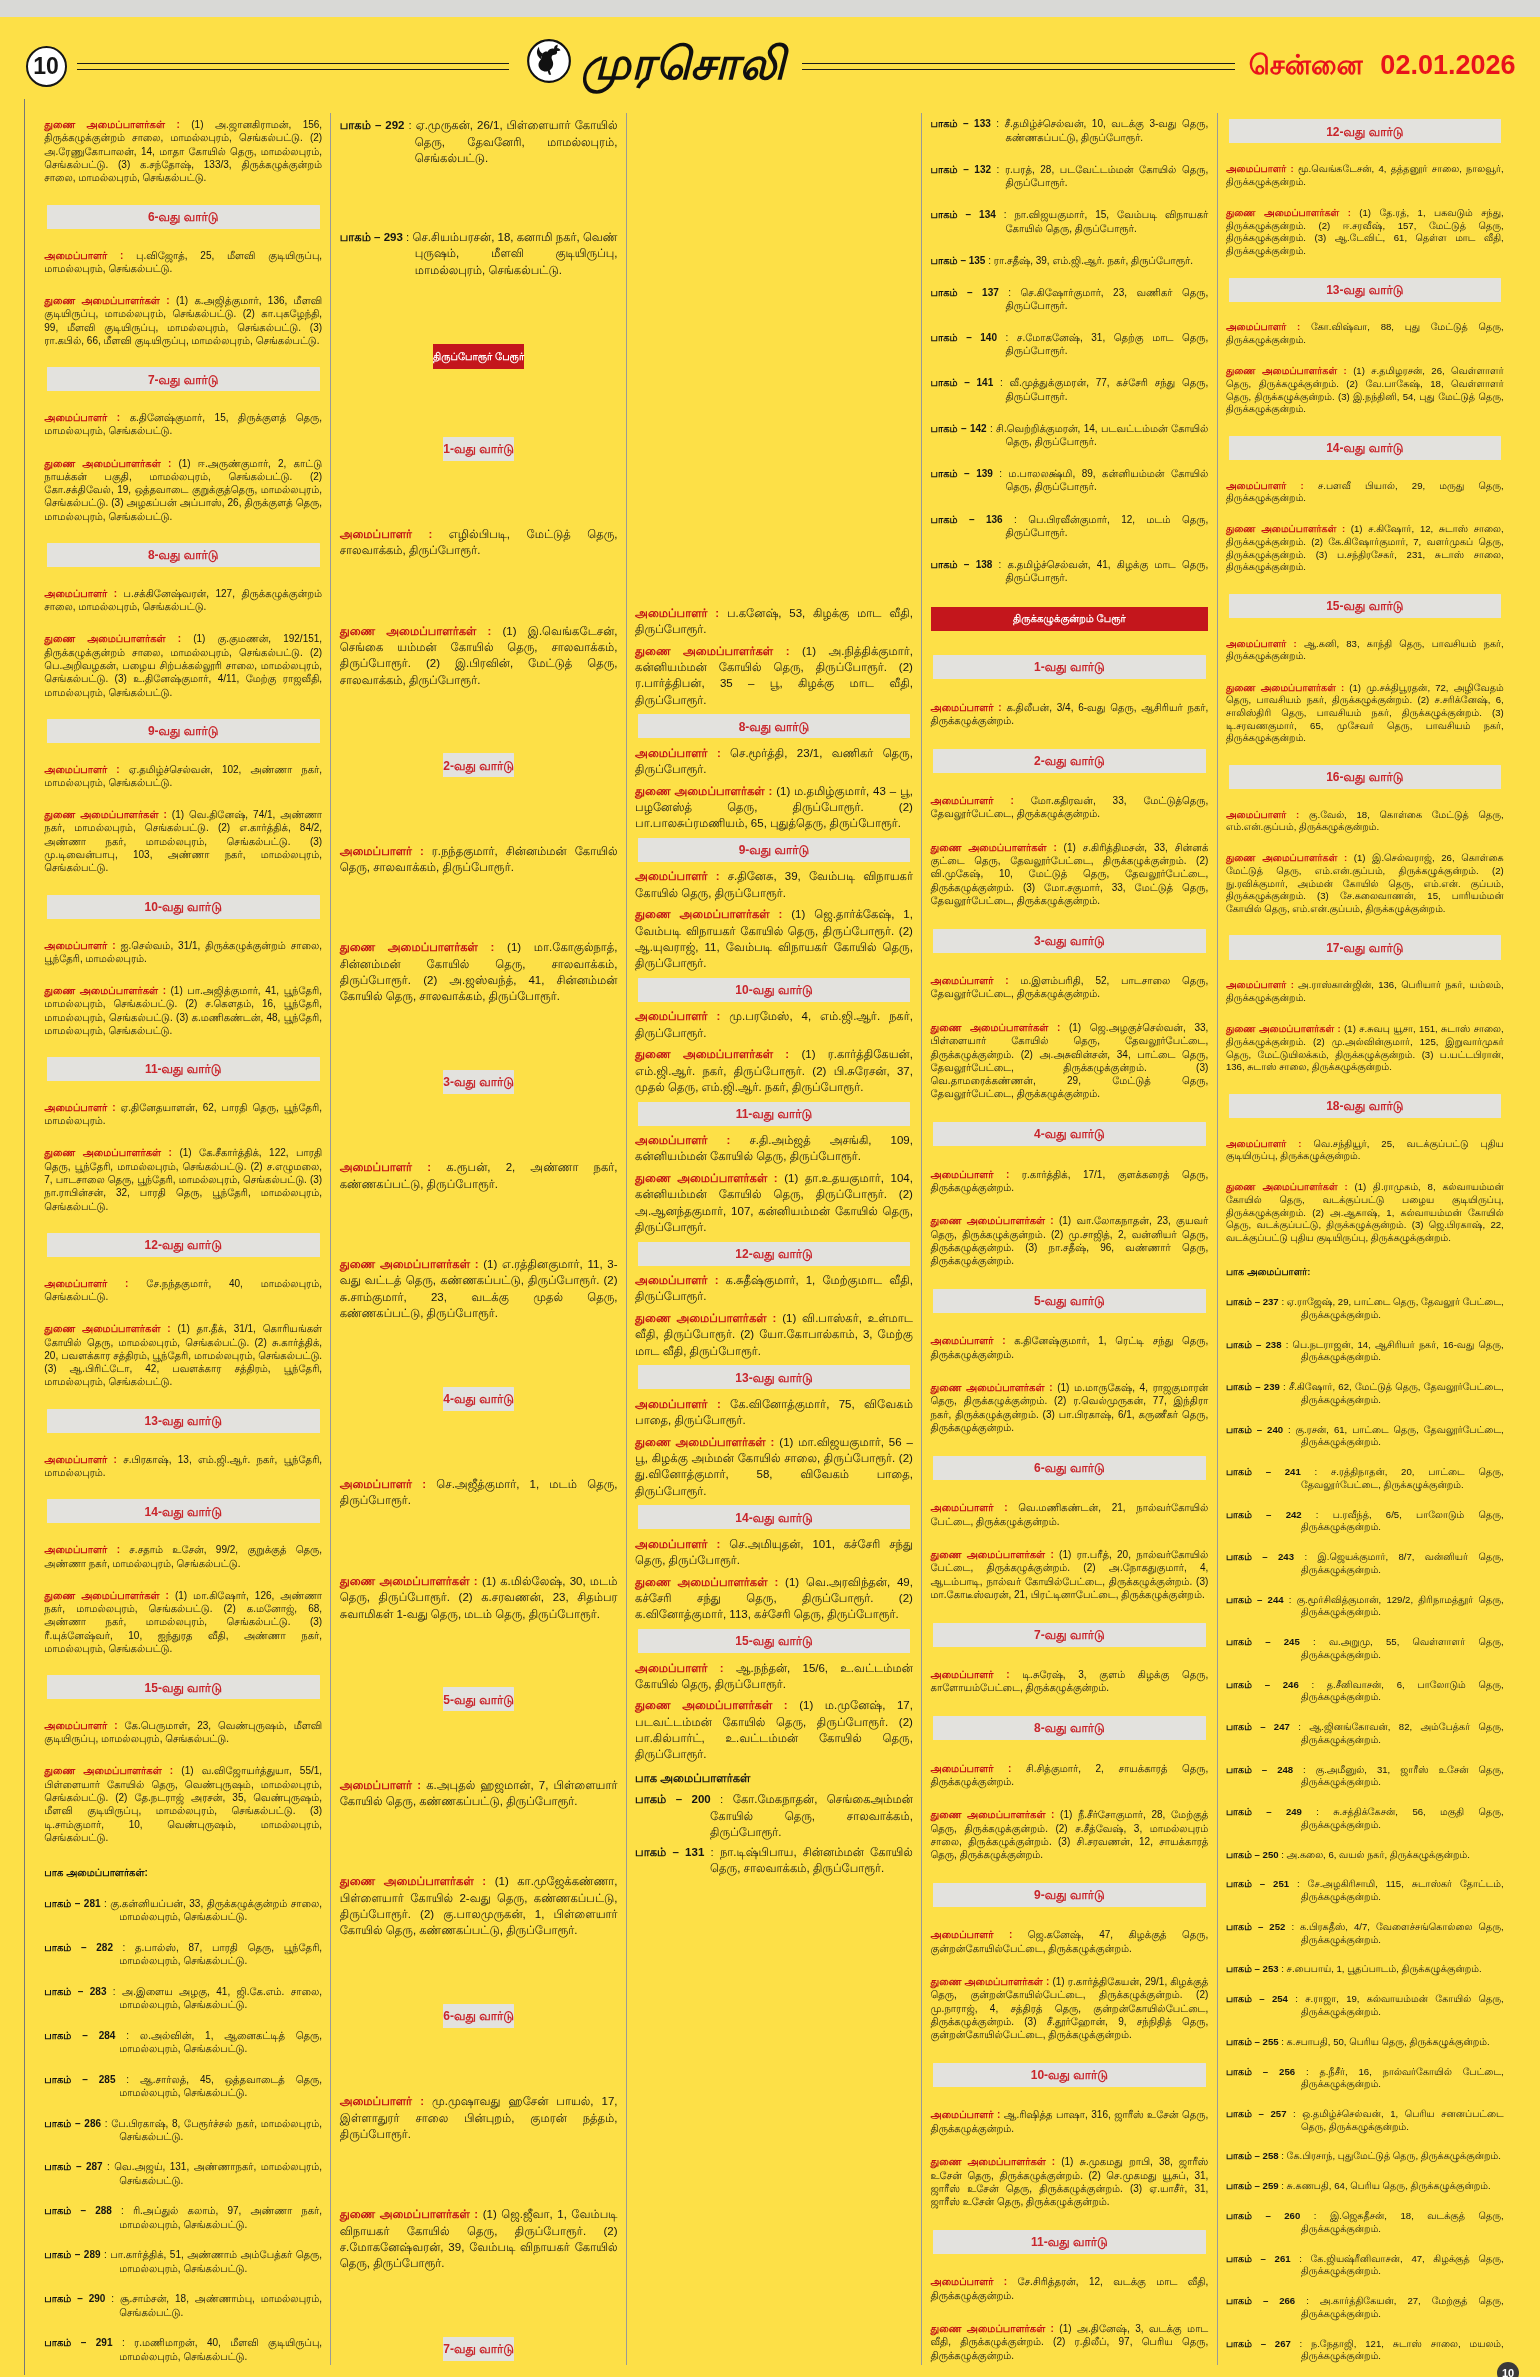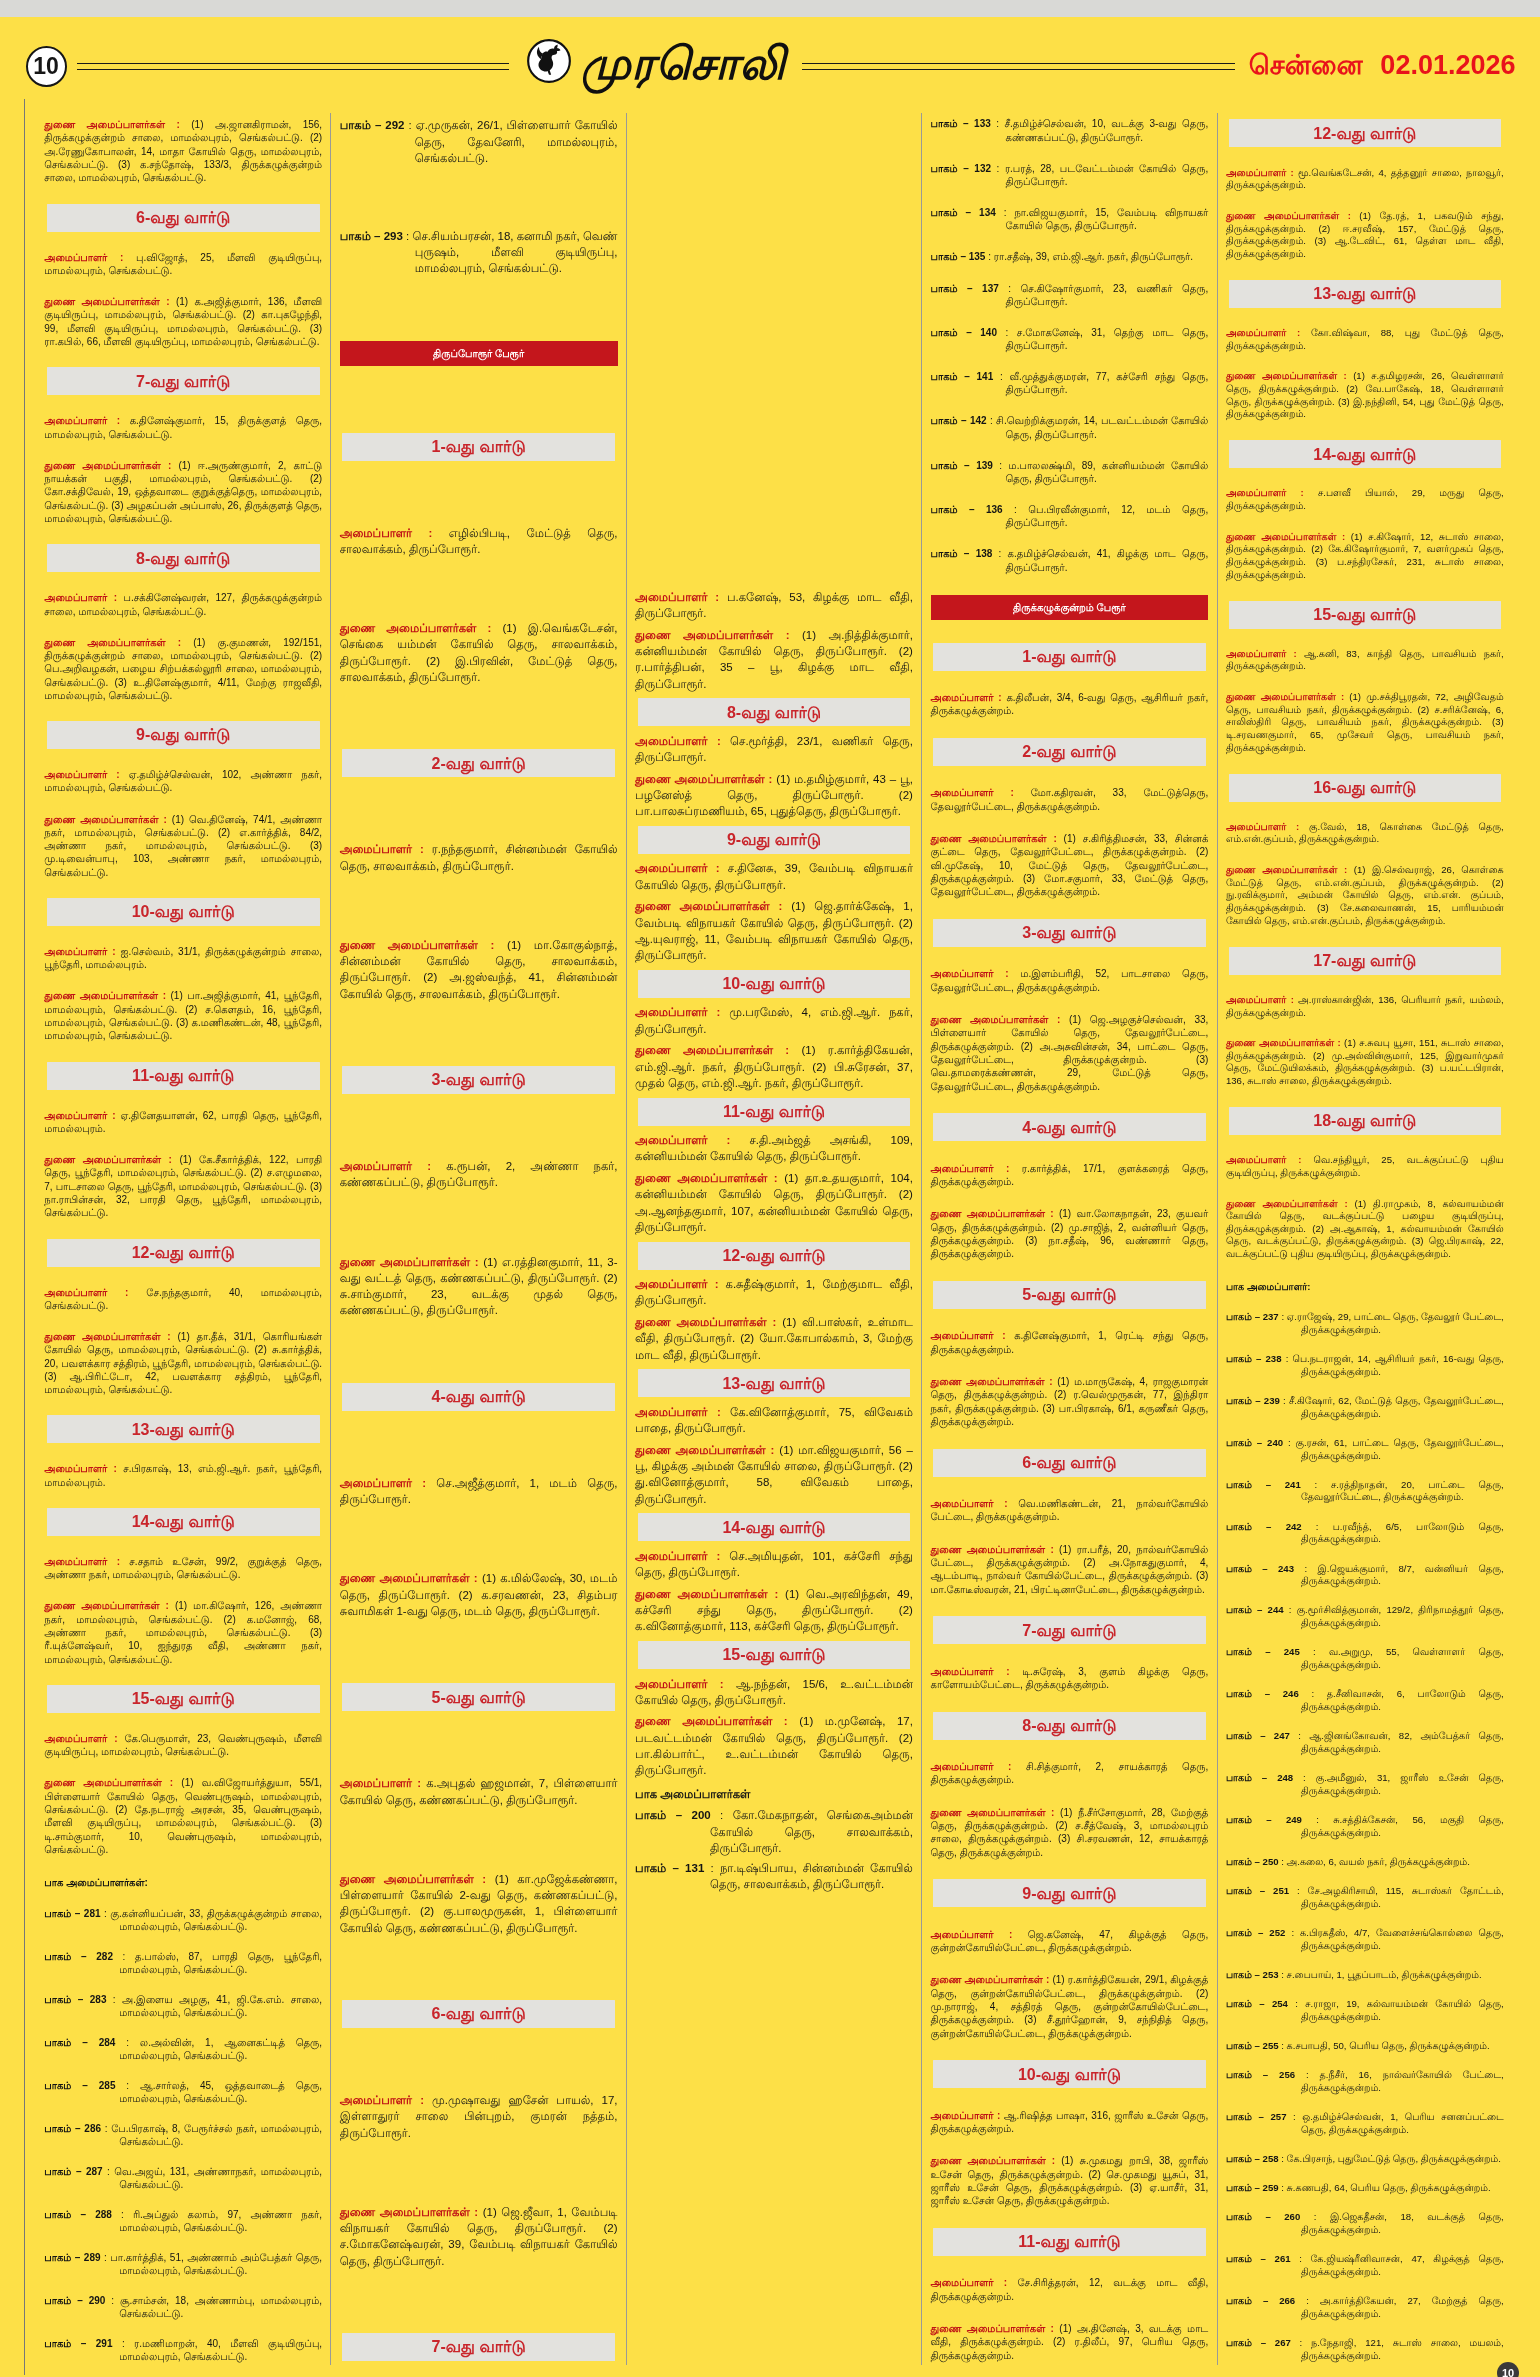--- a/index.html
+++ b/index.html
@@ -20,27 +20,27 @@
   .masthead-text { font-size:45px; font-weight:bold; font-style:italic; color:#101010; letter-spacing:0.6px; }
   .dateline { flex:0 0 auto; font-size:27px; font-weight:bold; color:#e8131b; white-space:nowrap; padding-left:3.8px; }
   .dateline span + span { margin-left:10.2px; }
 
   
   .columns { position:absolute; top:96px; left:36px; right:29px; bottom:29px; display:flex; }
   .col { flex:1 1 0; padding:2.6px 8.3px 0 8.3px; overflow:hidden; color:#141414;
          text-align:justify; display:flex; flex-direction:column; justify-content:space-between; }
   .col + .col { border-left:0.6px solid #9a9a96; }
   .col-1 { font-size:10px; line-height:1.33; }
-  .col-2 { font-size:11.5px;   line-height:1.42; }
+  .col-2 { font-size:11.5px;   line-height:1.42;align-items:center; }
   .col-3 { font-size:11.5px;   line-height:1.42;justify-content:center; }
   .col-4 { font-size:10px; line-height:1.33; }
   .col-5 { font-size:9.6px;   line-height:1.32; }
 
   .ward-strip { background:#e3e2de; color:#c9252b; font-weight:bold; text-align:center;
-                font-size:16px; line-height:1; padding:6.4px 0 5.7px; margin:3.8px 2.6px; border-radius:0.6px; }
+                font-size:12px; line-height:1; padding:6.4px 0 5.7px; margin:3.8px 2.6px; border-radius:0.6px; }
   .section-strip { background:#c4161c; color:#ffffff; font-weight:bold; text-align:center;
                    font-size:10px; line-height:1; padding:7.7px 0 7px; margin:5.1px 0; }
   .para { margin:2.6px 0; }
   .lbl { color:#bf1116; font-weight:bold; }
   .part-head { font-weight:bold; color:#141414; margin:5.1px 0 2.6px; }
   .part { margin:1.9px 0; padding-left:75px; text-indent:-75px; }
   .plbl { font-weight:bold; }
 
   .footer-pageno { position:absolute; right:22px; bottom:10.2px; width:22px; height:22px;
                    background:#3a3a3a; color:#fff; border-radius:50%;

